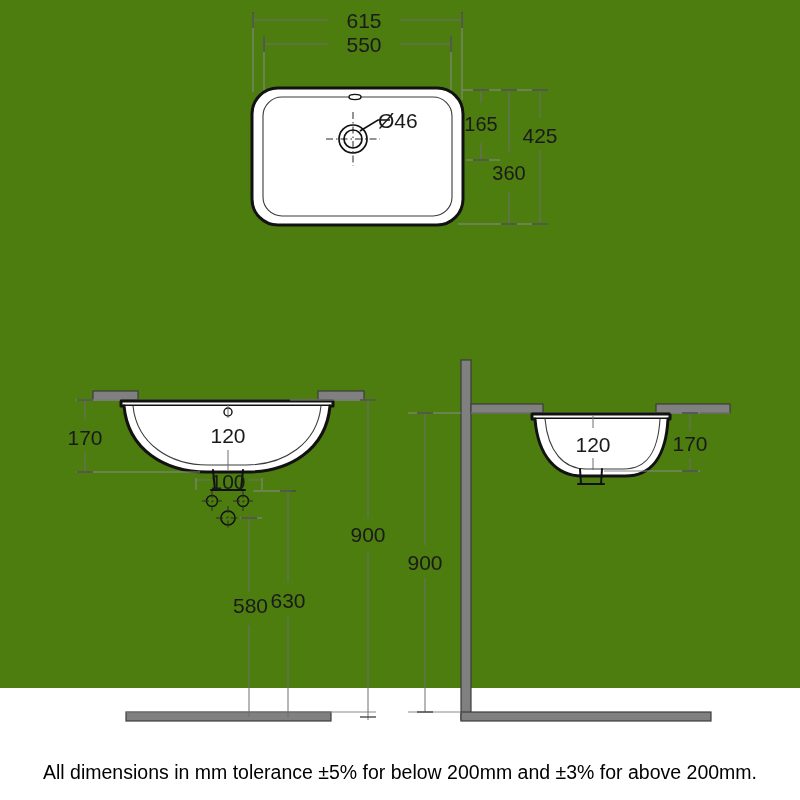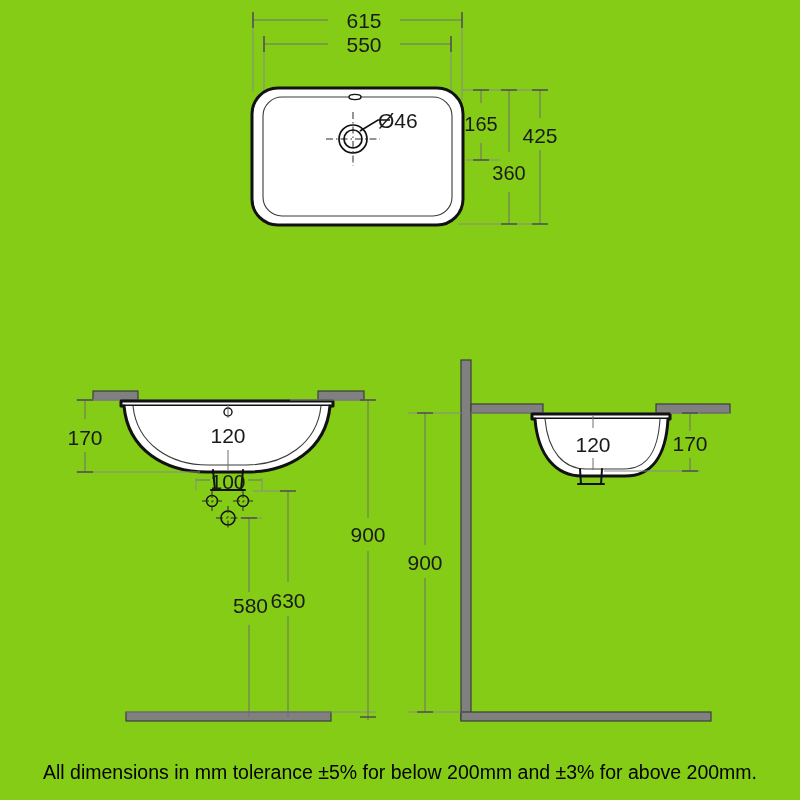--- a/index.html
+++ b/index.html
@@ -10,22 +10,22 @@
   }
   body {
     width: 800px;
     height: 800px;
     font-family: "Liberation Sans", sans-serif;
     overflow: hidden;
   }
   #sheet {
     position: relative;
     width: 800px;
-    height: 800px;
-    background: #84cc16;
+    height: 688px;
+    background: #4d7c0f;
   }
   #drawing {
     position: absolute;
     top: 0;
     left: 0;
   }
   .dim-text {
     font-family: "Liberation Sans", sans-serif;
     font-size: 21px;
     fill: #1a1a1a;

